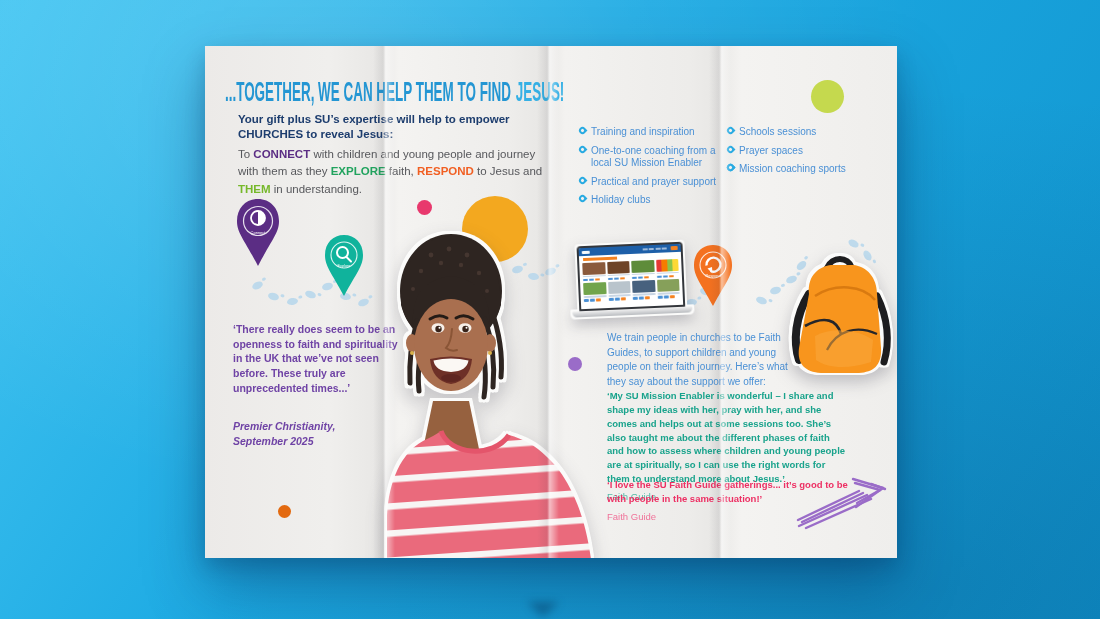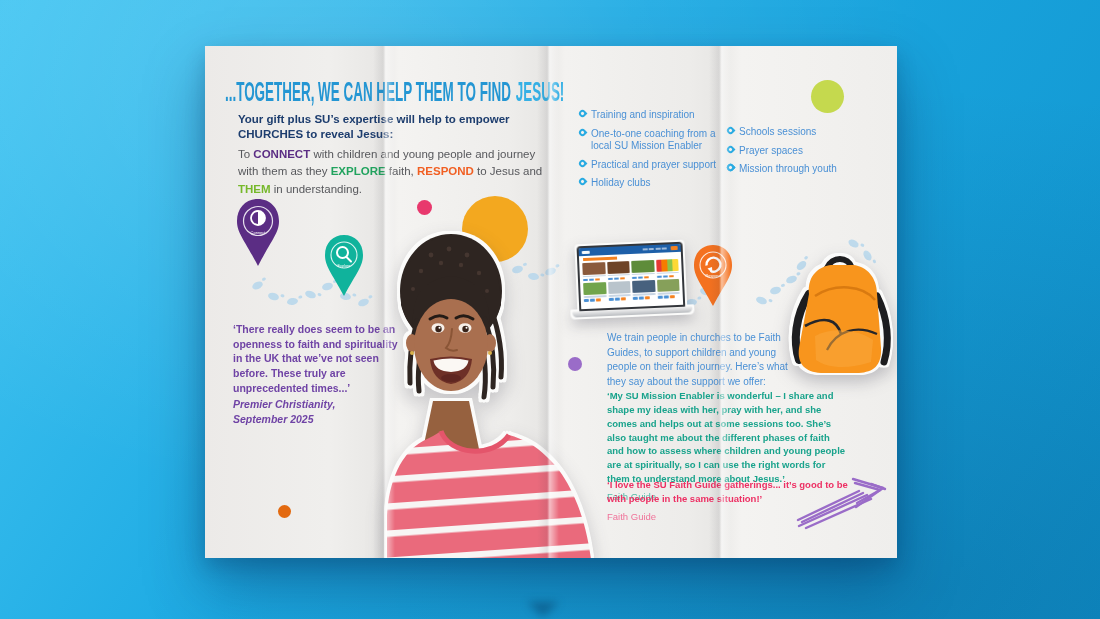--- a/index.html
+++ b/index.html
@@ -37,38 +37,38 @@
   .mission{ position:absolute; left:33px; top:100px; width:312px;
     font-size:11.5px; color:#57585c; line-height:1.5; z-index:5;}
   .w-connect{ color:#5b2d84; font-weight:bold;}
   .w-explore{ color:#21a35e; font-weight:bold;}
   .w-respond{ color:#f15f22; font-weight:bold;}
   .w-grow{ color:#76b82a; font-weight:bold;}
 
   
   .press-quote{ position:absolute; left:28px; top:276px; width:170px;
     font-size:10.5px; font-weight:bold; color:#6f43a5; line-height:1.4; z-index:5;}
-  .press-source{ margin-top:2px; font-style:italic; line-height:1.35;}
+  .press-source{ margin-top:24px; font-style:italic; line-height:1.35;}
   .fg-intro{ position:absolute; left:402px; top:285px; width:192px;
     font-size:10px; color:#4a90d5; line-height:1.45; z-index:5;}
   .quote-teal{ position:absolute; left:402px; top:343px; width:240px;
     font-size:9.5px; font-weight:bold; color:#19a38c; line-height:1.46; z-index:5;}
   .quote-teal .attr{ display:block; margin-top:4px; font-weight:normal; color:#54b8a6;}
   .quote-pink{ position:absolute; left:402px; top:432px; width:244px;
     font-size:9.5px; font-weight:bold; color:#ed2f63; line-height:1.46; z-index:5;}
   .quote-pink .attr{ display:block; margin-top:4px; font-weight:normal; color:#f0739a;}
 
   
   .pin-list{ position:absolute; list-style:none; font-size:10px; color:#4a90d5; line-height:1.25; z-index:5;}
   .pin-list li{ position:relative; padding-left:13px; margin-bottom:6px; }
   .pin-bullet{ position:absolute; left:1px; top:1px; width:7px; height:7px; background:#29abe2;
     border-radius:50% 50% 50% 0; transform:rotate(-135deg); }
   .pin-bullet::after{ content:''; position:absolute; left:2.2px; top:2.2px; width:2.6px; height:2.6px;
     border-radius:50%; background:#f2f1ef; }
-  .su-list{ left:373px; top:63px; width:140px; }
+  .su-list{ left:373px; top:80px; width:140px; }
   .res-list{ left:521px; top:80px; width:146px; }
 
   
   .dot{ position:absolute; border-radius:50%; z-index:4;}
   .dot-pink{ left:212px; top:154px; width:15px; height:15px; background:#e8386d;}
   .yellow-circle{ left:257px; top:150px; width:66px; height:66px; background:#f3a81f; z-index:4;}
   .dot-purple{ left:363px; top:311px; width:14px; height:14px; background:#9a6cc8;}
   .dot-orange{ left:73px; top:459px; width:13px; height:13px; background:#e36a10;}
   .circle-green{ left:606px; top:34px; width:33px; height:33px; background:#c5d94e;}
   .fp{ position:absolute; width:11px; height:7px; border-radius:50%; background:#bcd9ec; opacity:.95; z-index:3;}
@@ -190,21 +190,21 @@
       <li><span class="pin-bullet"></span><span>One-to-one coaching from a local SU Mission Enabler</span></li>
       <li><span class="pin-bullet"></span><span>Practical and prayer support</span></li>
       <li><span class="pin-bullet"></span><span>Holiday clubs</span></li>
     </ul>
 
     <ul class="pin-list res-list">
       <li><span class="pin-bullet"></span><span>Schools sessions</span></li>
       <li><span class="pin-bullet"></span><span>Prayer spaces</span></li>
       <li><span class="pin-bullet"></span></li>
       <li><span class="pin-bullet"></span></li>
-      <li><span class="pin-bullet"></span><span>Mission through youth</span></li>
+      <li><span class="pin-bullet"></span><span>Mission coaching sports</span></li>
     </ul>
 
     <p class="fg-intro">We train people in churches to be Faith Guides, to support children and young people on their faith journey. Here’s what they say about the support we offer:</p>
     <div class="quote-teal">
       <span>‘My SU Mission Enabler is wonderful – I share and shape my ideas with her, pray with her, and she comes and helps out at some sessions too. She’s also taught me about the different phases of faith and how to assess where children and young people are at spiritually, so I can use the right words for them to understand more about Jesus.’</span>
       <span class="attr">Faith Guide</span>
     </div>
     <div class="quote-pink">
       <span>‘I love the SU Faith Guide gatherings... it’s good to be with people in the same situation!’</span>
       <span class="attr">Faith Guide</span>

